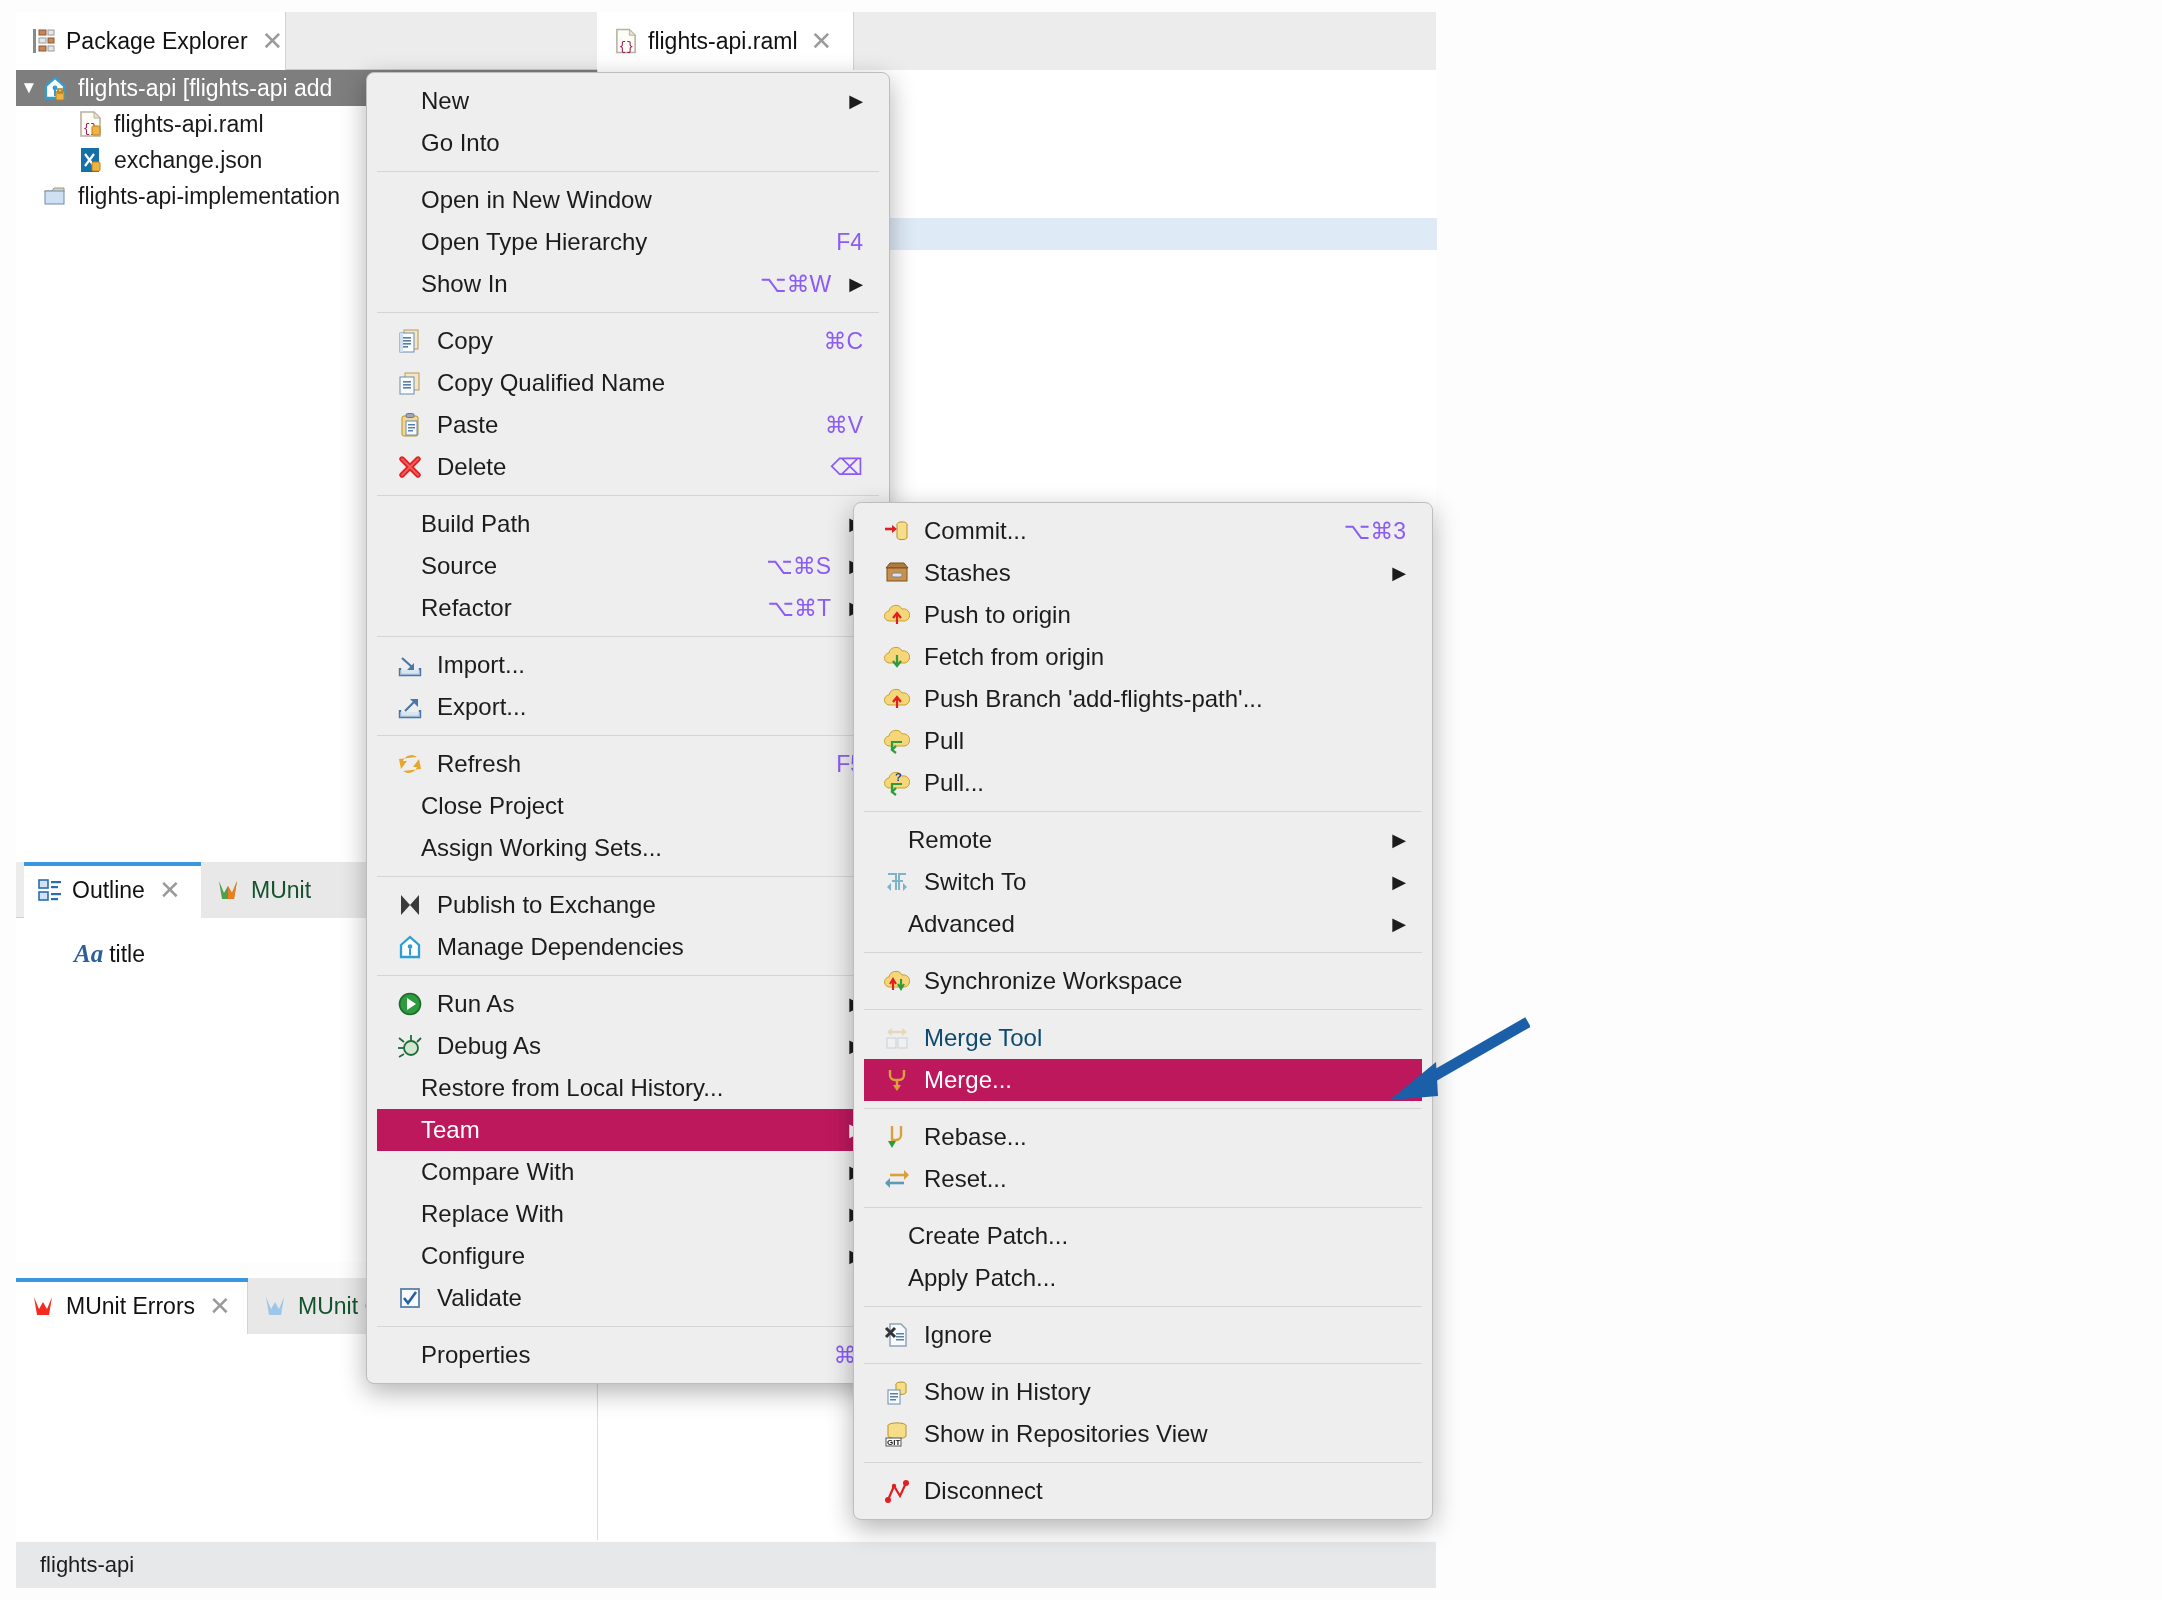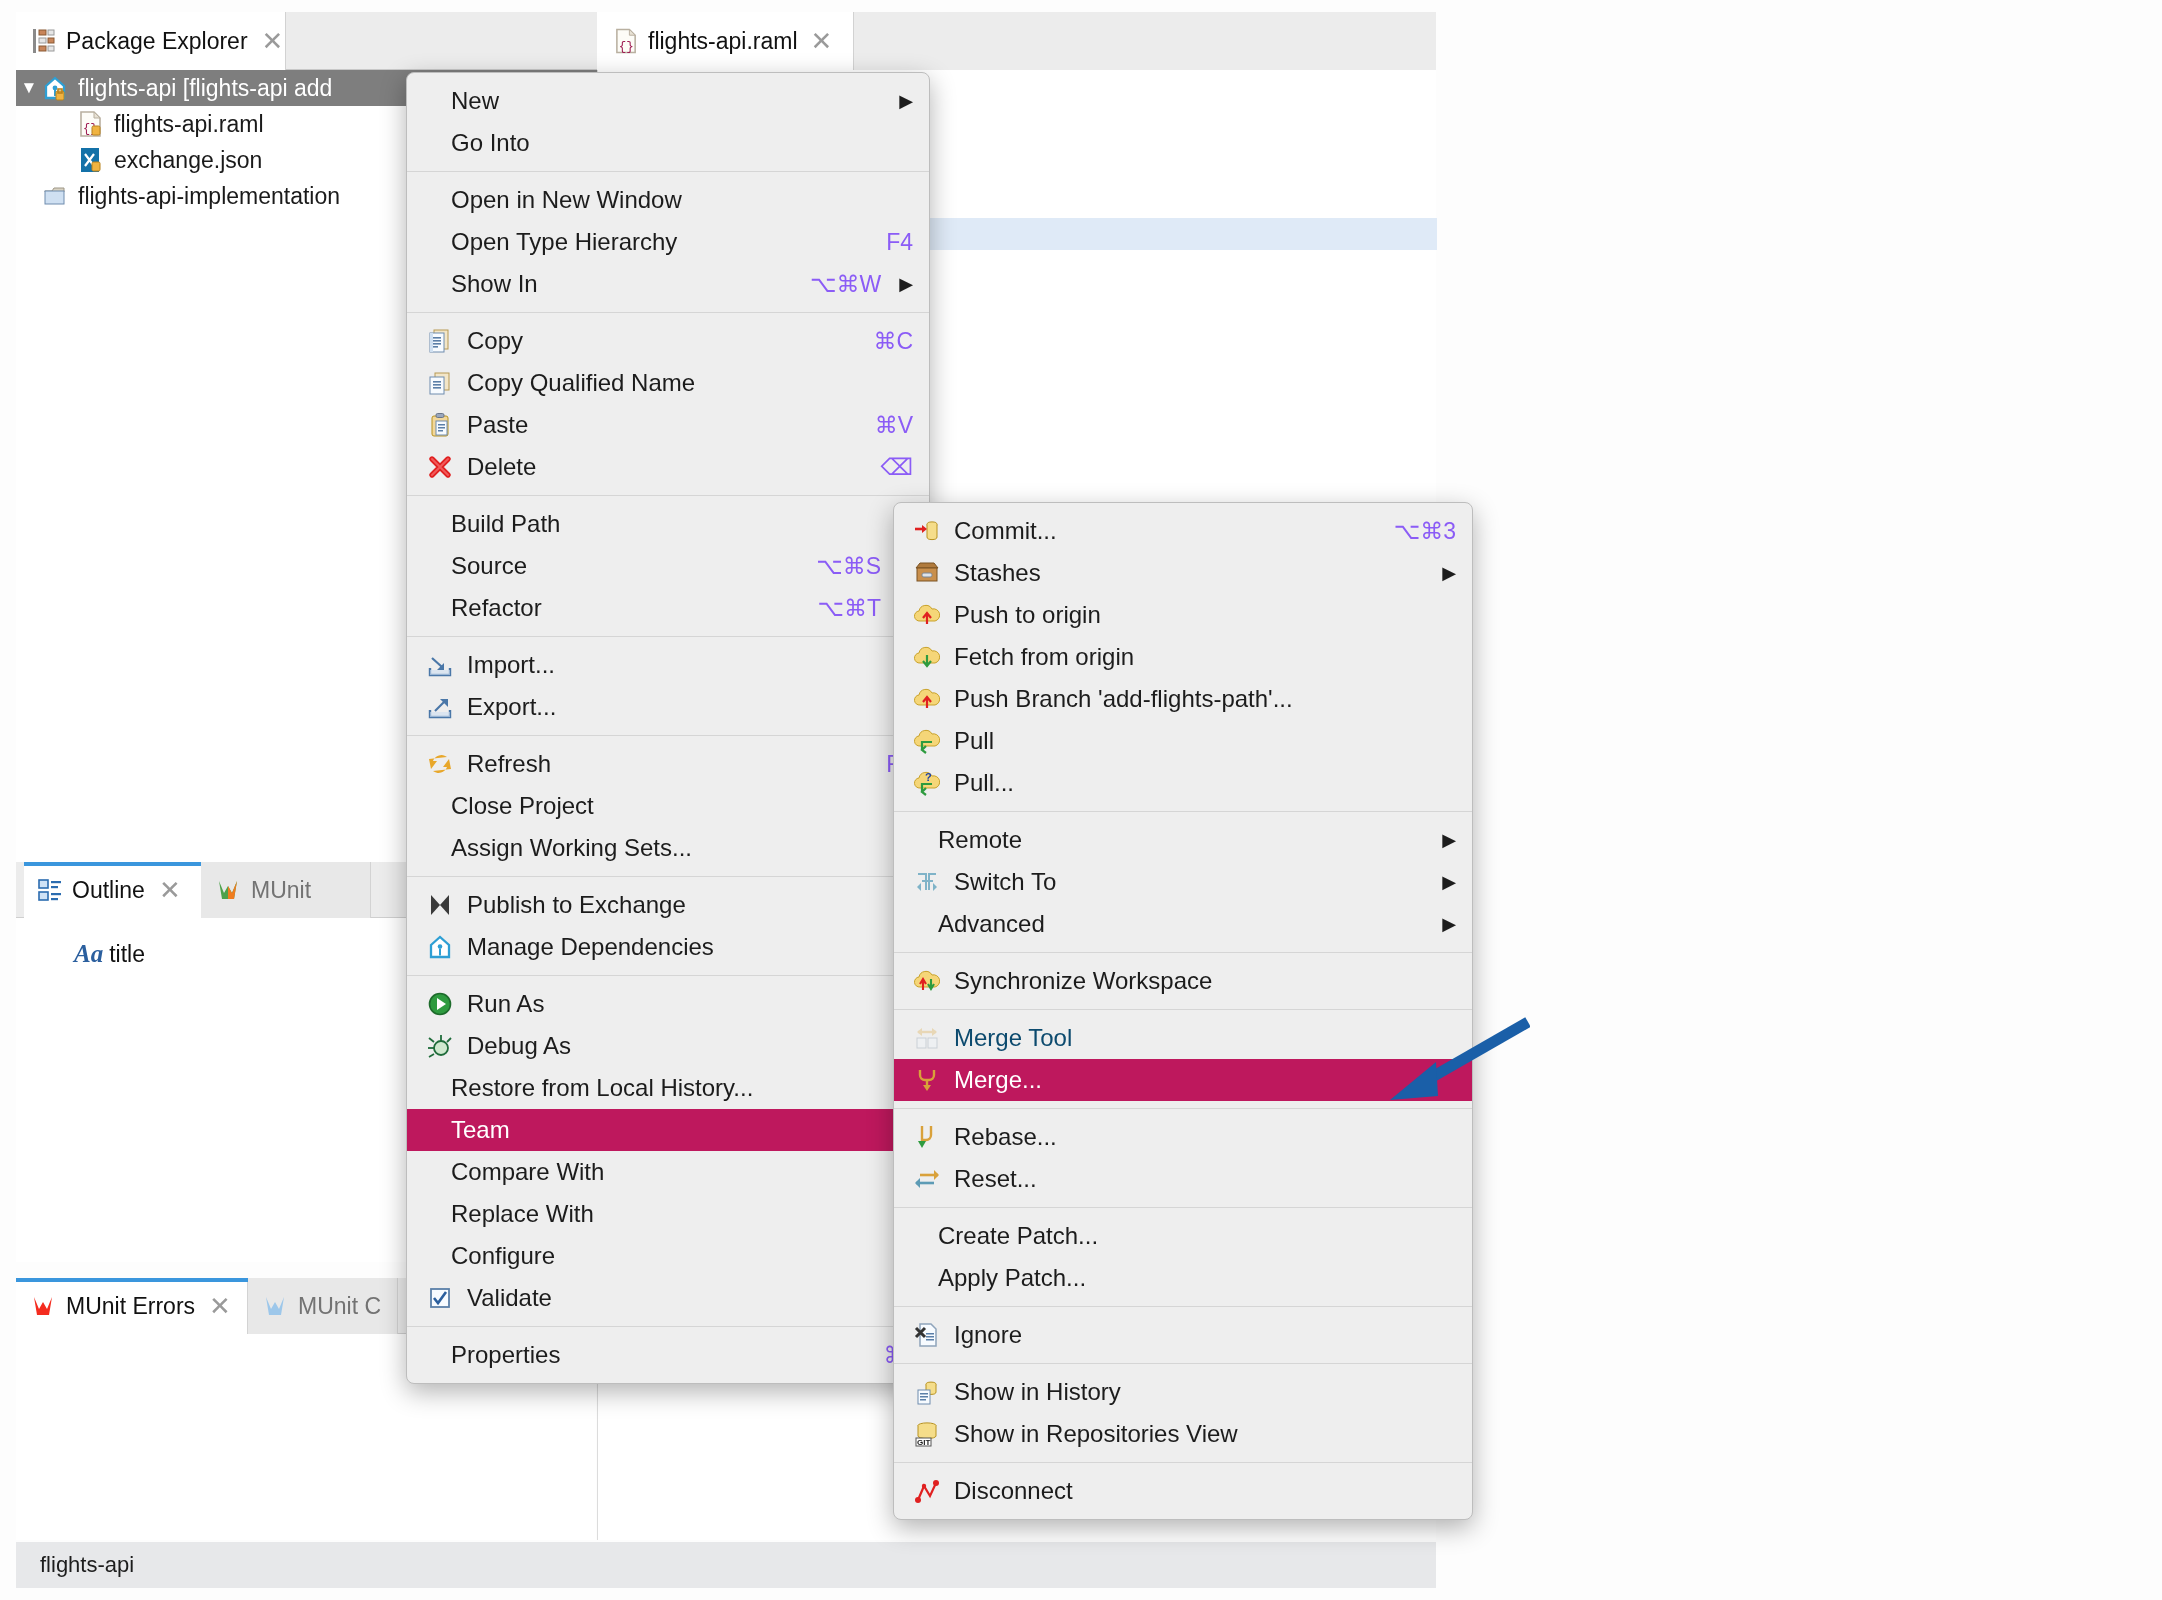--- a/index.html
+++ b/index.html
@@ -17,21 +17,21 @@
     position:absolute; left:16px; top:12px; width:1420px; height:58px;
     background:#ececec;
     border-bottom:1px solid #c8c8c8;
   }
   .pe-tab{
     position:absolute; left:0px; top:0px; width:270px; height:58px;
     background:#ffffff; border-right:1px solid #d2d2d2;
     display:flex; align-items:center; padding-left:16px; gap:10px;
   }
   .tab-label{ font-size:23px; color:#111; white-space:nowrap; }
-  .tab-label-dim{ font-size:23px; color:#737373; white-space:nowrap; }
+  .tab-label-dim{ font-size:23px; color:#14532d; white-space:nowrap; }
   .tab-x{
     font-size:26px; color:#9a9a9a; line-height:1; font-family:"Liberation Sans",sans-serif;
     padding-left:4px;
   }
 
   .pe-toolbar{ position:absolute; right:24px; top:0; height:58px; display:flex; align-items:center; gap:19px; }
 
   
   .tree{ position:absolute; left:16px; top:70px; width:1420px; height:800px; background:#fff; }
   .tree-row{ display:flex; align-items:center; height:36px; font-size:23px; color:#1a1a1a; white-space:nowrap; }
@@ -83,22 +83,21 @@
     position:absolute; left:16px; top:1542px; width:1420px; height:46px;
     background:#e7e8ea; display:flex; align-items:center; padding-left:24px;
   }
   .status-text{ font-size:22px; color:#1d1d1d; }
 
   
   .menu{
     position:absolute; background:#eeeeee;
     border:1px solid #bdbdbd; border-radius:8px;
     box-shadow:0 8px 26px rgba(0,0,0,.30);
-    padding:7px 0;
-    margin-left:40px;
+    padding:7px 10px;
   }
   .menu-main{ left:366px; top:72px; width:524px; }
   .menu-sub{ left:853px; top:502px; width:580px; }
 
   .mi{
     position:relative; display:flex; align-items:center; height:42px;
     padding-left:44px; padding-right:16px; font-size:24px; color:#1c1c1c;
     white-space:nowrap;
   }
   .mi.hasicon{ padding-left:18px; }

